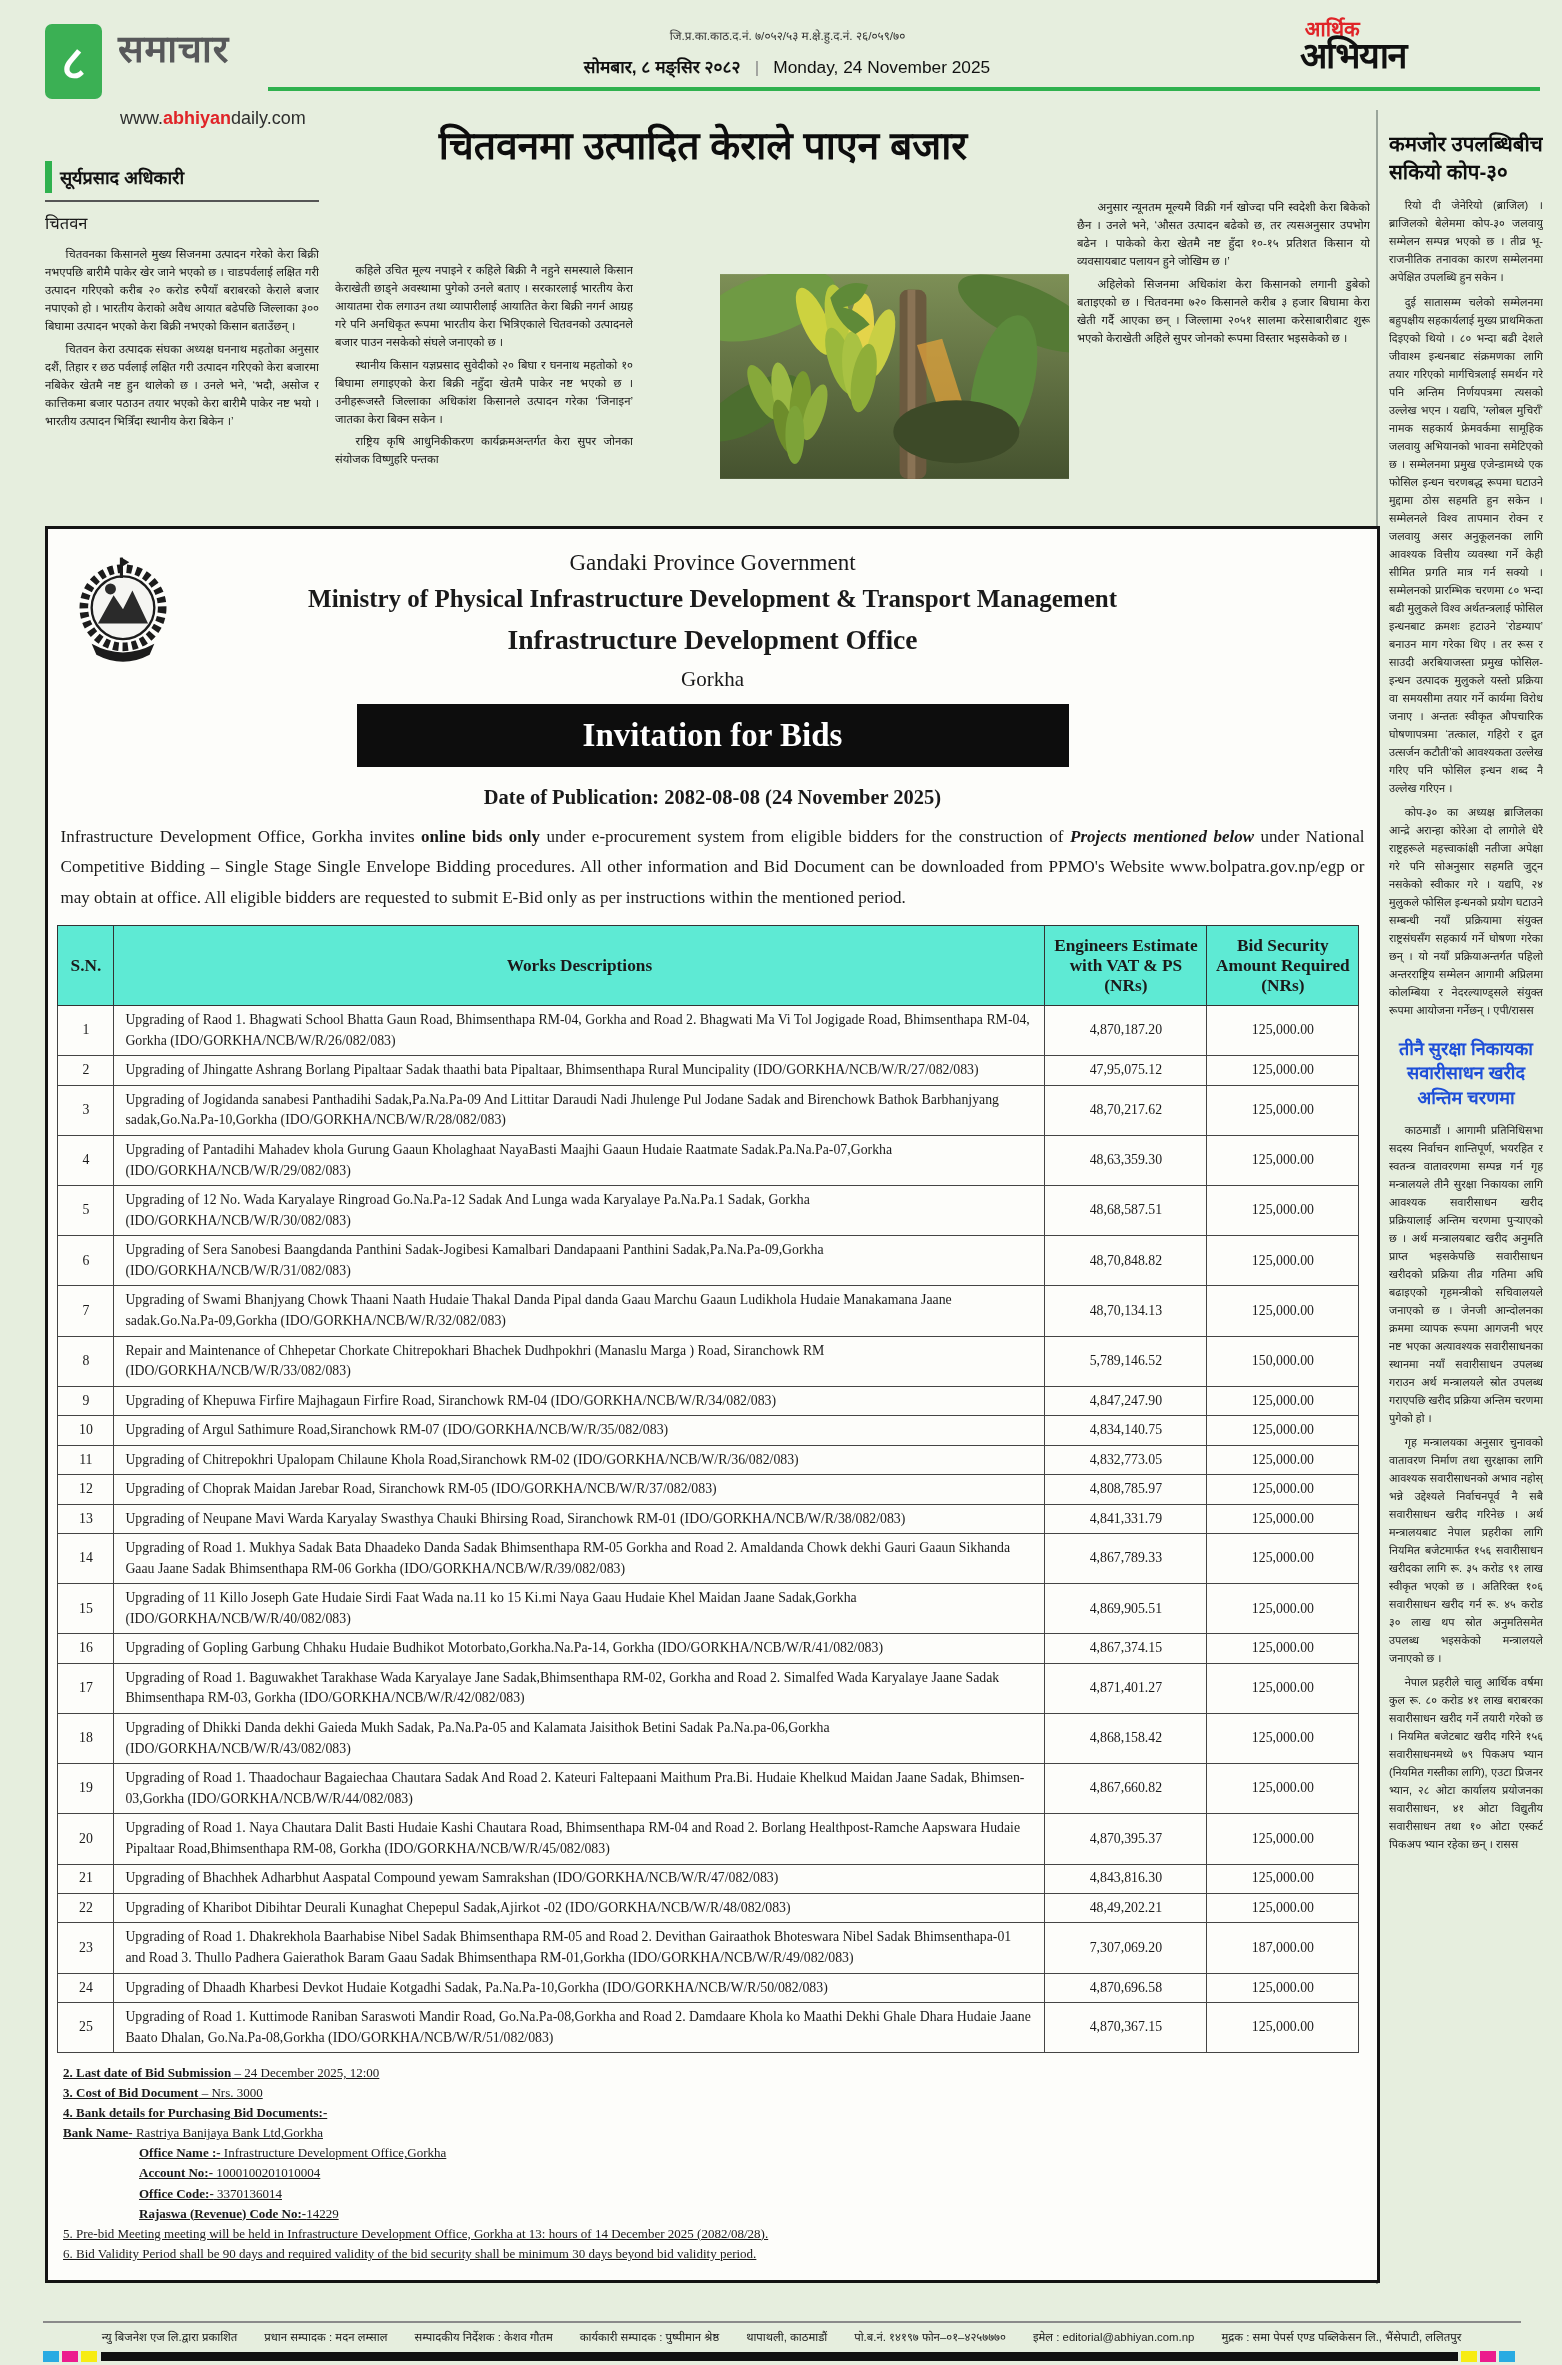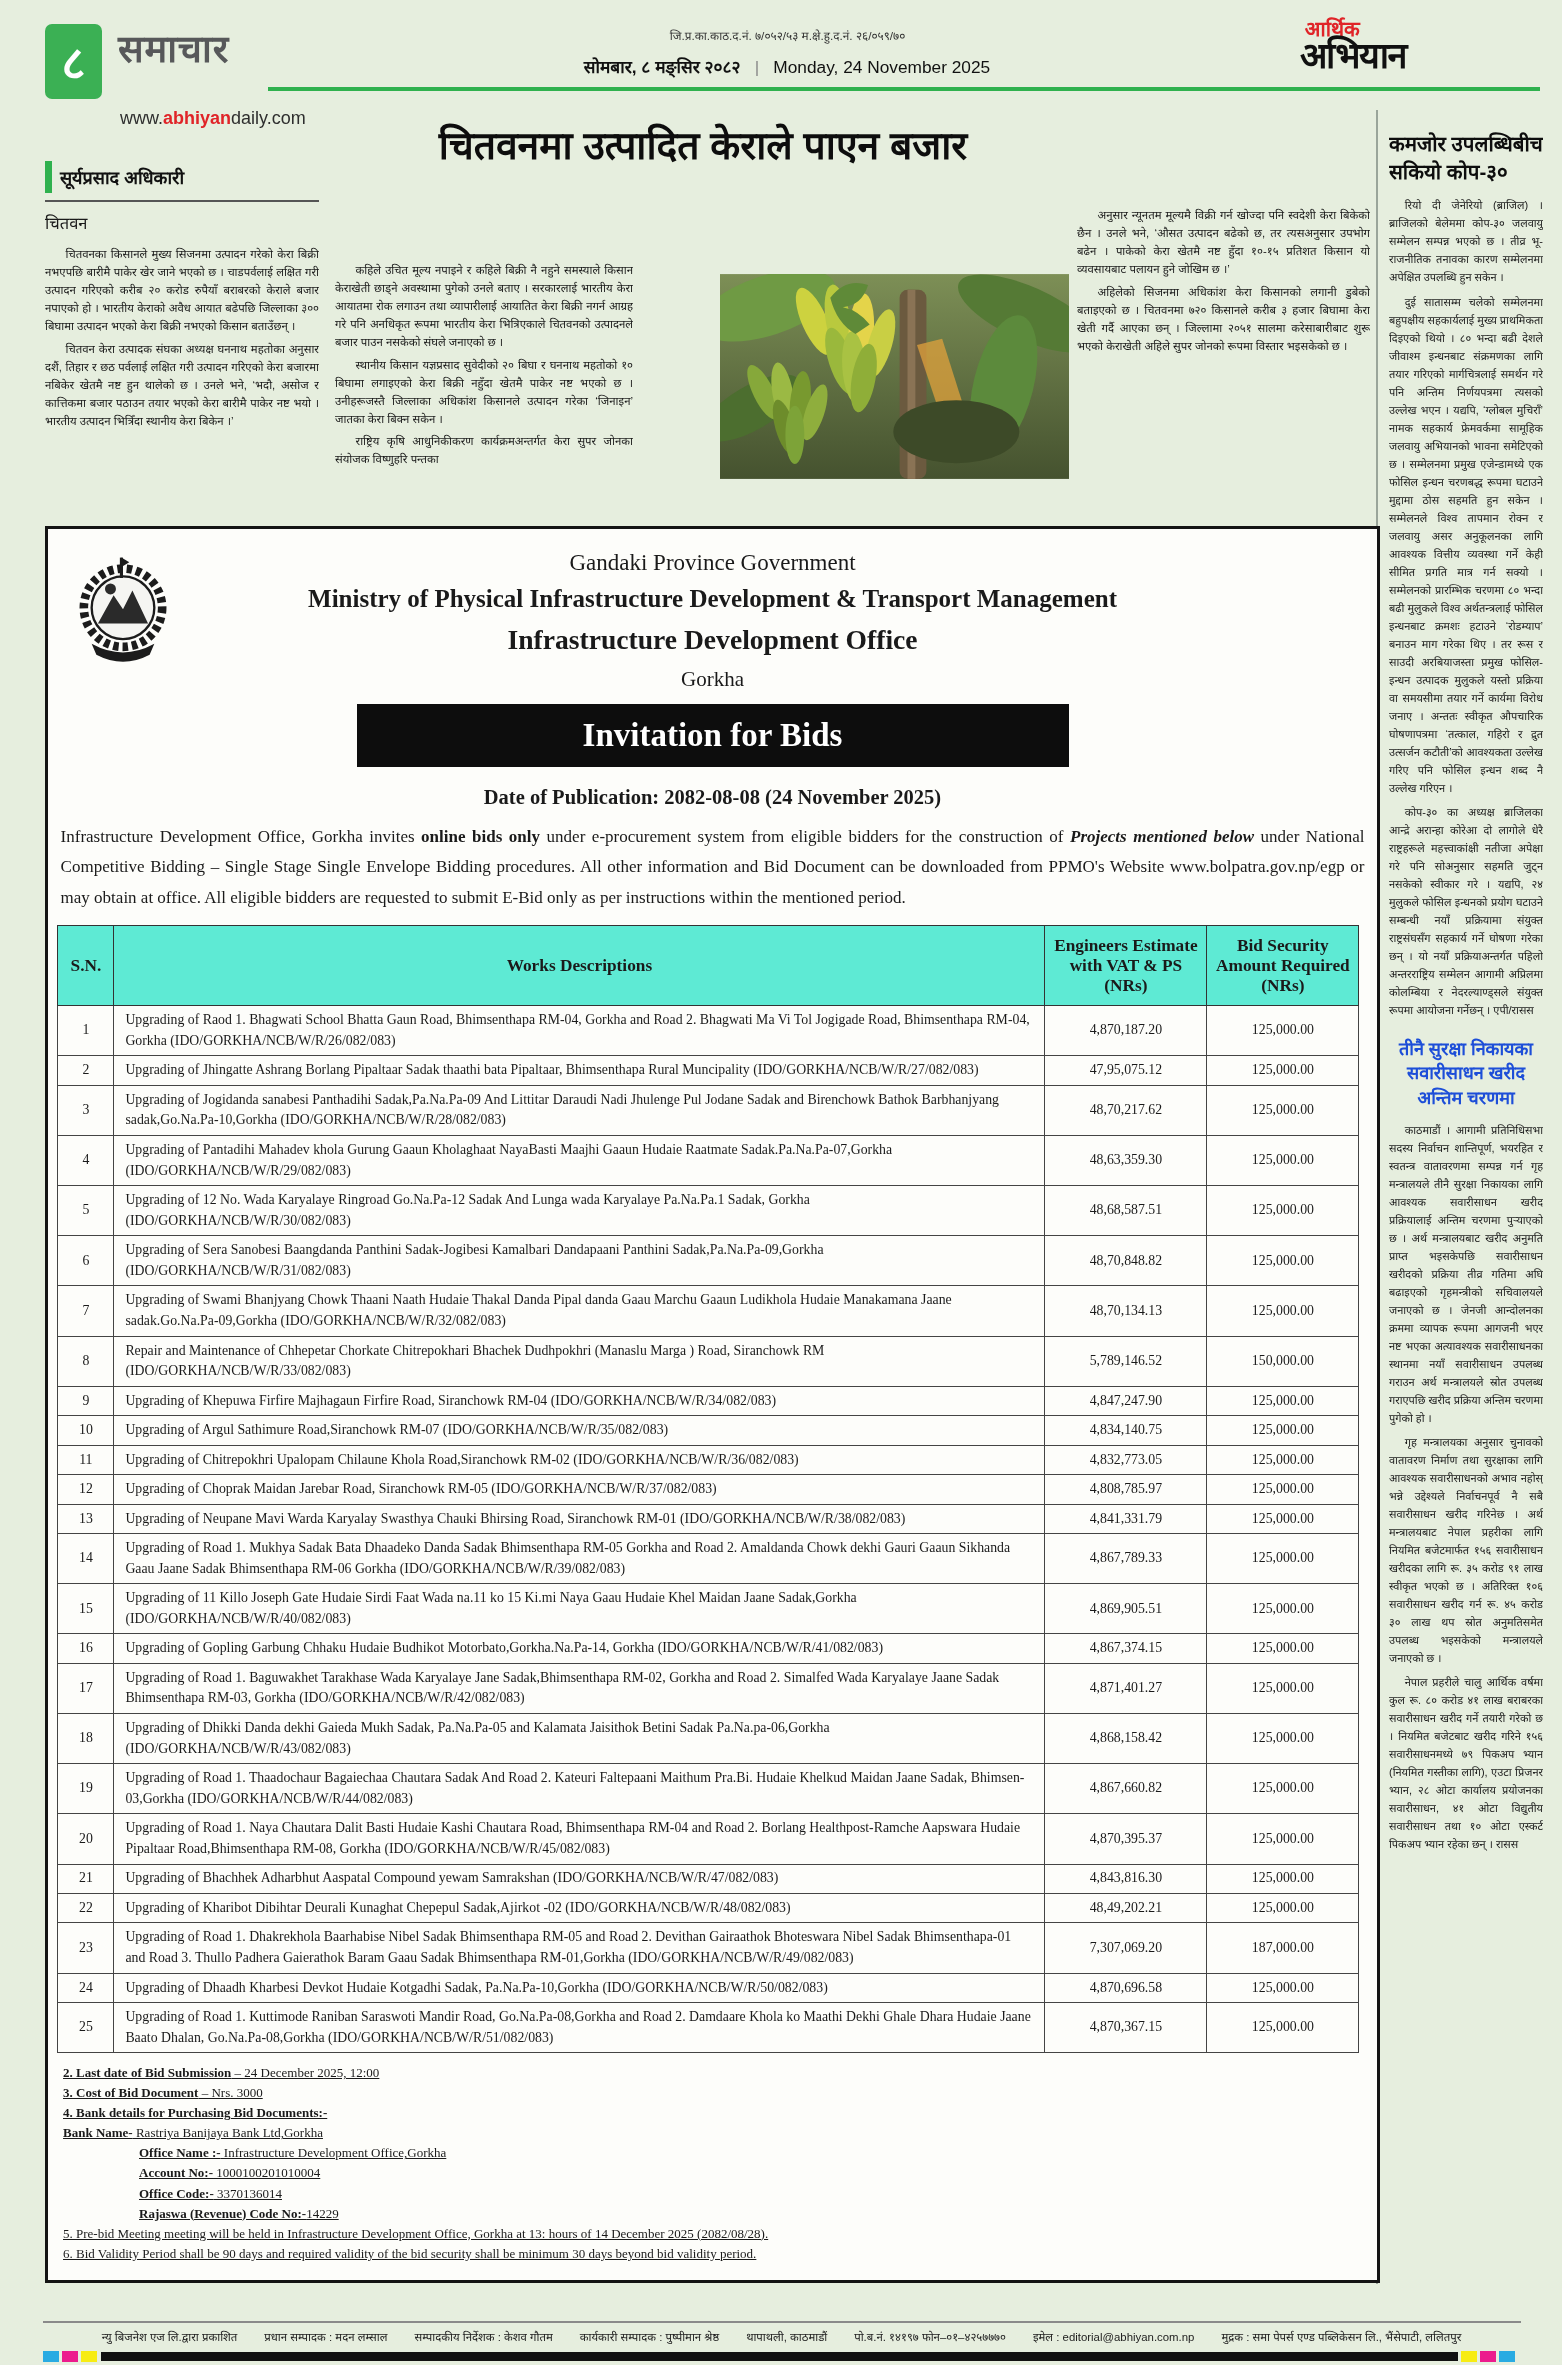--- a/index.html
+++ b/index.html
@@ -21,21 +21,21 @@
   .logo-block{left:1300px;top:14px;width:230px;}
   .logo-top{display:block;color:#e02428;font-size:20.5px;font-weight:bold;margin:0 0 -3.1px 4.7px;}
   .logo-main{display:block;color:#101010;font-size:36px;font-weight:bold;letter-spacing:-1.6px;line-height:0.95;}
 
   
   .headline{left:327px;top:117px;width:752px;text-align:center;font-size:39px;font-weight:bold;
     color:#0d0d0d;white-space:nowrap;}
   .colbox{overflow:hidden;}
   .col1{left:45px;top:161px;width:274px;height:356px;}
   .col2{left:335px;top:261px;width:298px;height:257px;}
-  .col3{left:1077px;top:206px;width:293px;height:309px;}
+  .col3{left:1077px;top:198px;width:293px;height:309px;}
   .byline-row{display:flex;align-items:center;gap:7.9px;}
   .byline-bar{width:7px;height:31.5px;background:#2fb14e;}
   .byline-name{font-size:18px;font-weight:bold;color:#111;}
   .byline-hr{height:1.6px;background:#555;margin:7.9px 0 9.4px 0;border:0;}
   .dateline{font-size:16.5px;margin:0 0 11px 0;}
   .news p{margin:0 0 4.7px 0;font-size:11.4px;line-height:18px;text-align:justify;text-indent:20.5px;}
   .photo{left:720px;top:274px;width:349px;height:205px;}
   .photo svg{display:block;}
 
   

